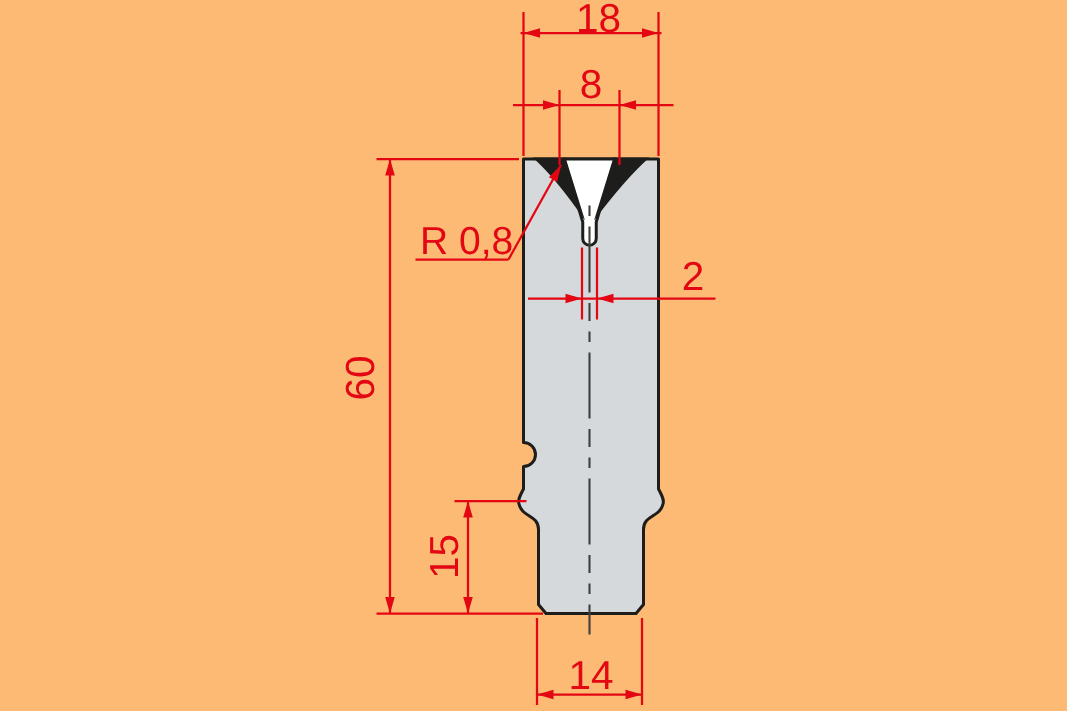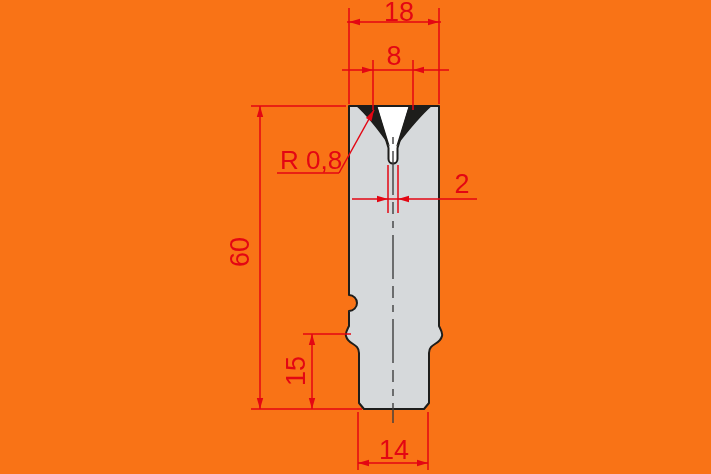--- a/index.html
+++ b/index.html
@@ -1,16 +1,16 @@
 <!DOCTYPE html>
 <html><head>
 <meta charset="utf-8">
 <style>
   html,body{margin:0;padding:0;background:#ffffff;}
-  .canvas{position:relative;width:711px;height:474px;background:#f97316;overflow:hidden;}
+  .canvas{position:relative;width:711px;height:474px;background:#fdba74;overflow:hidden;}
   svg{display:block;}
   text.dim{
     font-family:"Liberation Sans", sans-serif;
     font-size:27px;
     fill:#e30613;
   }
   text.dim.small{font-size:26px;}
   .redline{stroke:#e30613;stroke-width:1.5;fill:none;}
   .redfill{fill:#e30613;stroke:none;}
   .outline{stroke:#1d1d1b;stroke-width:2;stroke-linejoin:round;}

